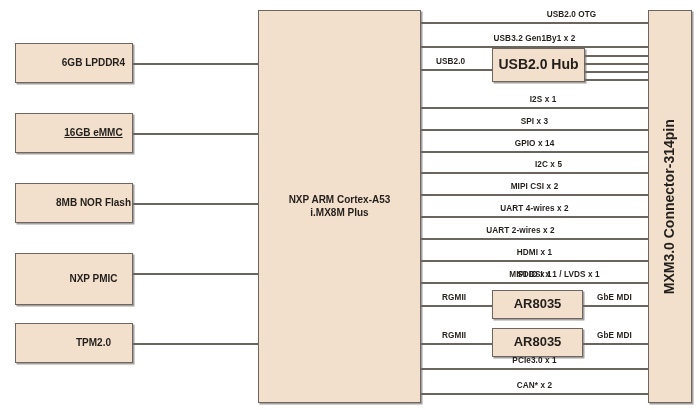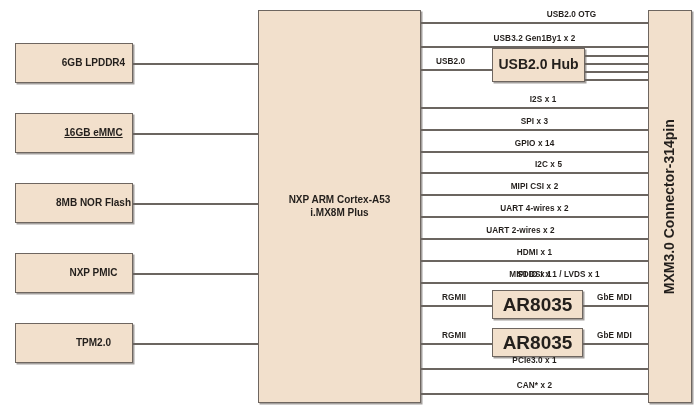--- a/index.html
+++ b/index.html
@@ -25,21 +25,21 @@
     align-items: center;
     justify-content: center;
     text-align: center;
     color: #231f1c;
     font-weight: bold;
     line-height: 1.25;
   }
   .box.left    { font-size: 10px; padding-left: 39px; }
   .box.soc     { font-size: 10px; }
   .box.periph  { font-size: 14px; text-align: right; }
-  .box.phy     { font-size: 19px; justify-content: center; }
+  .box.phy     { font-size: 13px; justify-content: center; }
   .box.conn    { font-size: 14px; }
   .conn-label {
     transform: rotate(-90deg);
     white-space: nowrap;
   }
   .wire {
     position: absolute;
     background: #6b6560;
     height: 1.5px;
   }
@@ -60,21 +60,21 @@
 
   <div class="box left" style="left:15px; top:43px; width:118px; height:40px;">
     <span>6GB LPDDR4</span>
   </div>
   <div class="box left" style="left:15px; top:113px; width:118px; height:40px;text-decoration:underline;">
     <span>16GB eMMC</span>
   </div>
   <div class="box left" style="left:15px; top:183px; width:118px; height:40px;">
     <span>8MB NOR Flash</span>
   </div>
-  <div class="box left" style="left:15px; top:253px; width:118px; height:40px;">
+  <div class="box left" style="left:15px; top:253px; width:118px; height:52px;">
     <span>NXP PMIC</span>
   </div>
   <div class="box left" style="left:15px; top:323px; width:118px; height:40px;">
     <span>TPM2.0</span>
   </div>
 
   <div class="wire" style="left:133px; top:63px;  width:126px;"></div>
   <div class="wire" style="left:133px; top:133px; width:126px;"></div>
   <div class="wire" style="left:133px; top:203px; width:126px;"></div>
   <div class="wire" style="left:133px; top:273px; width:126px;"></div>

